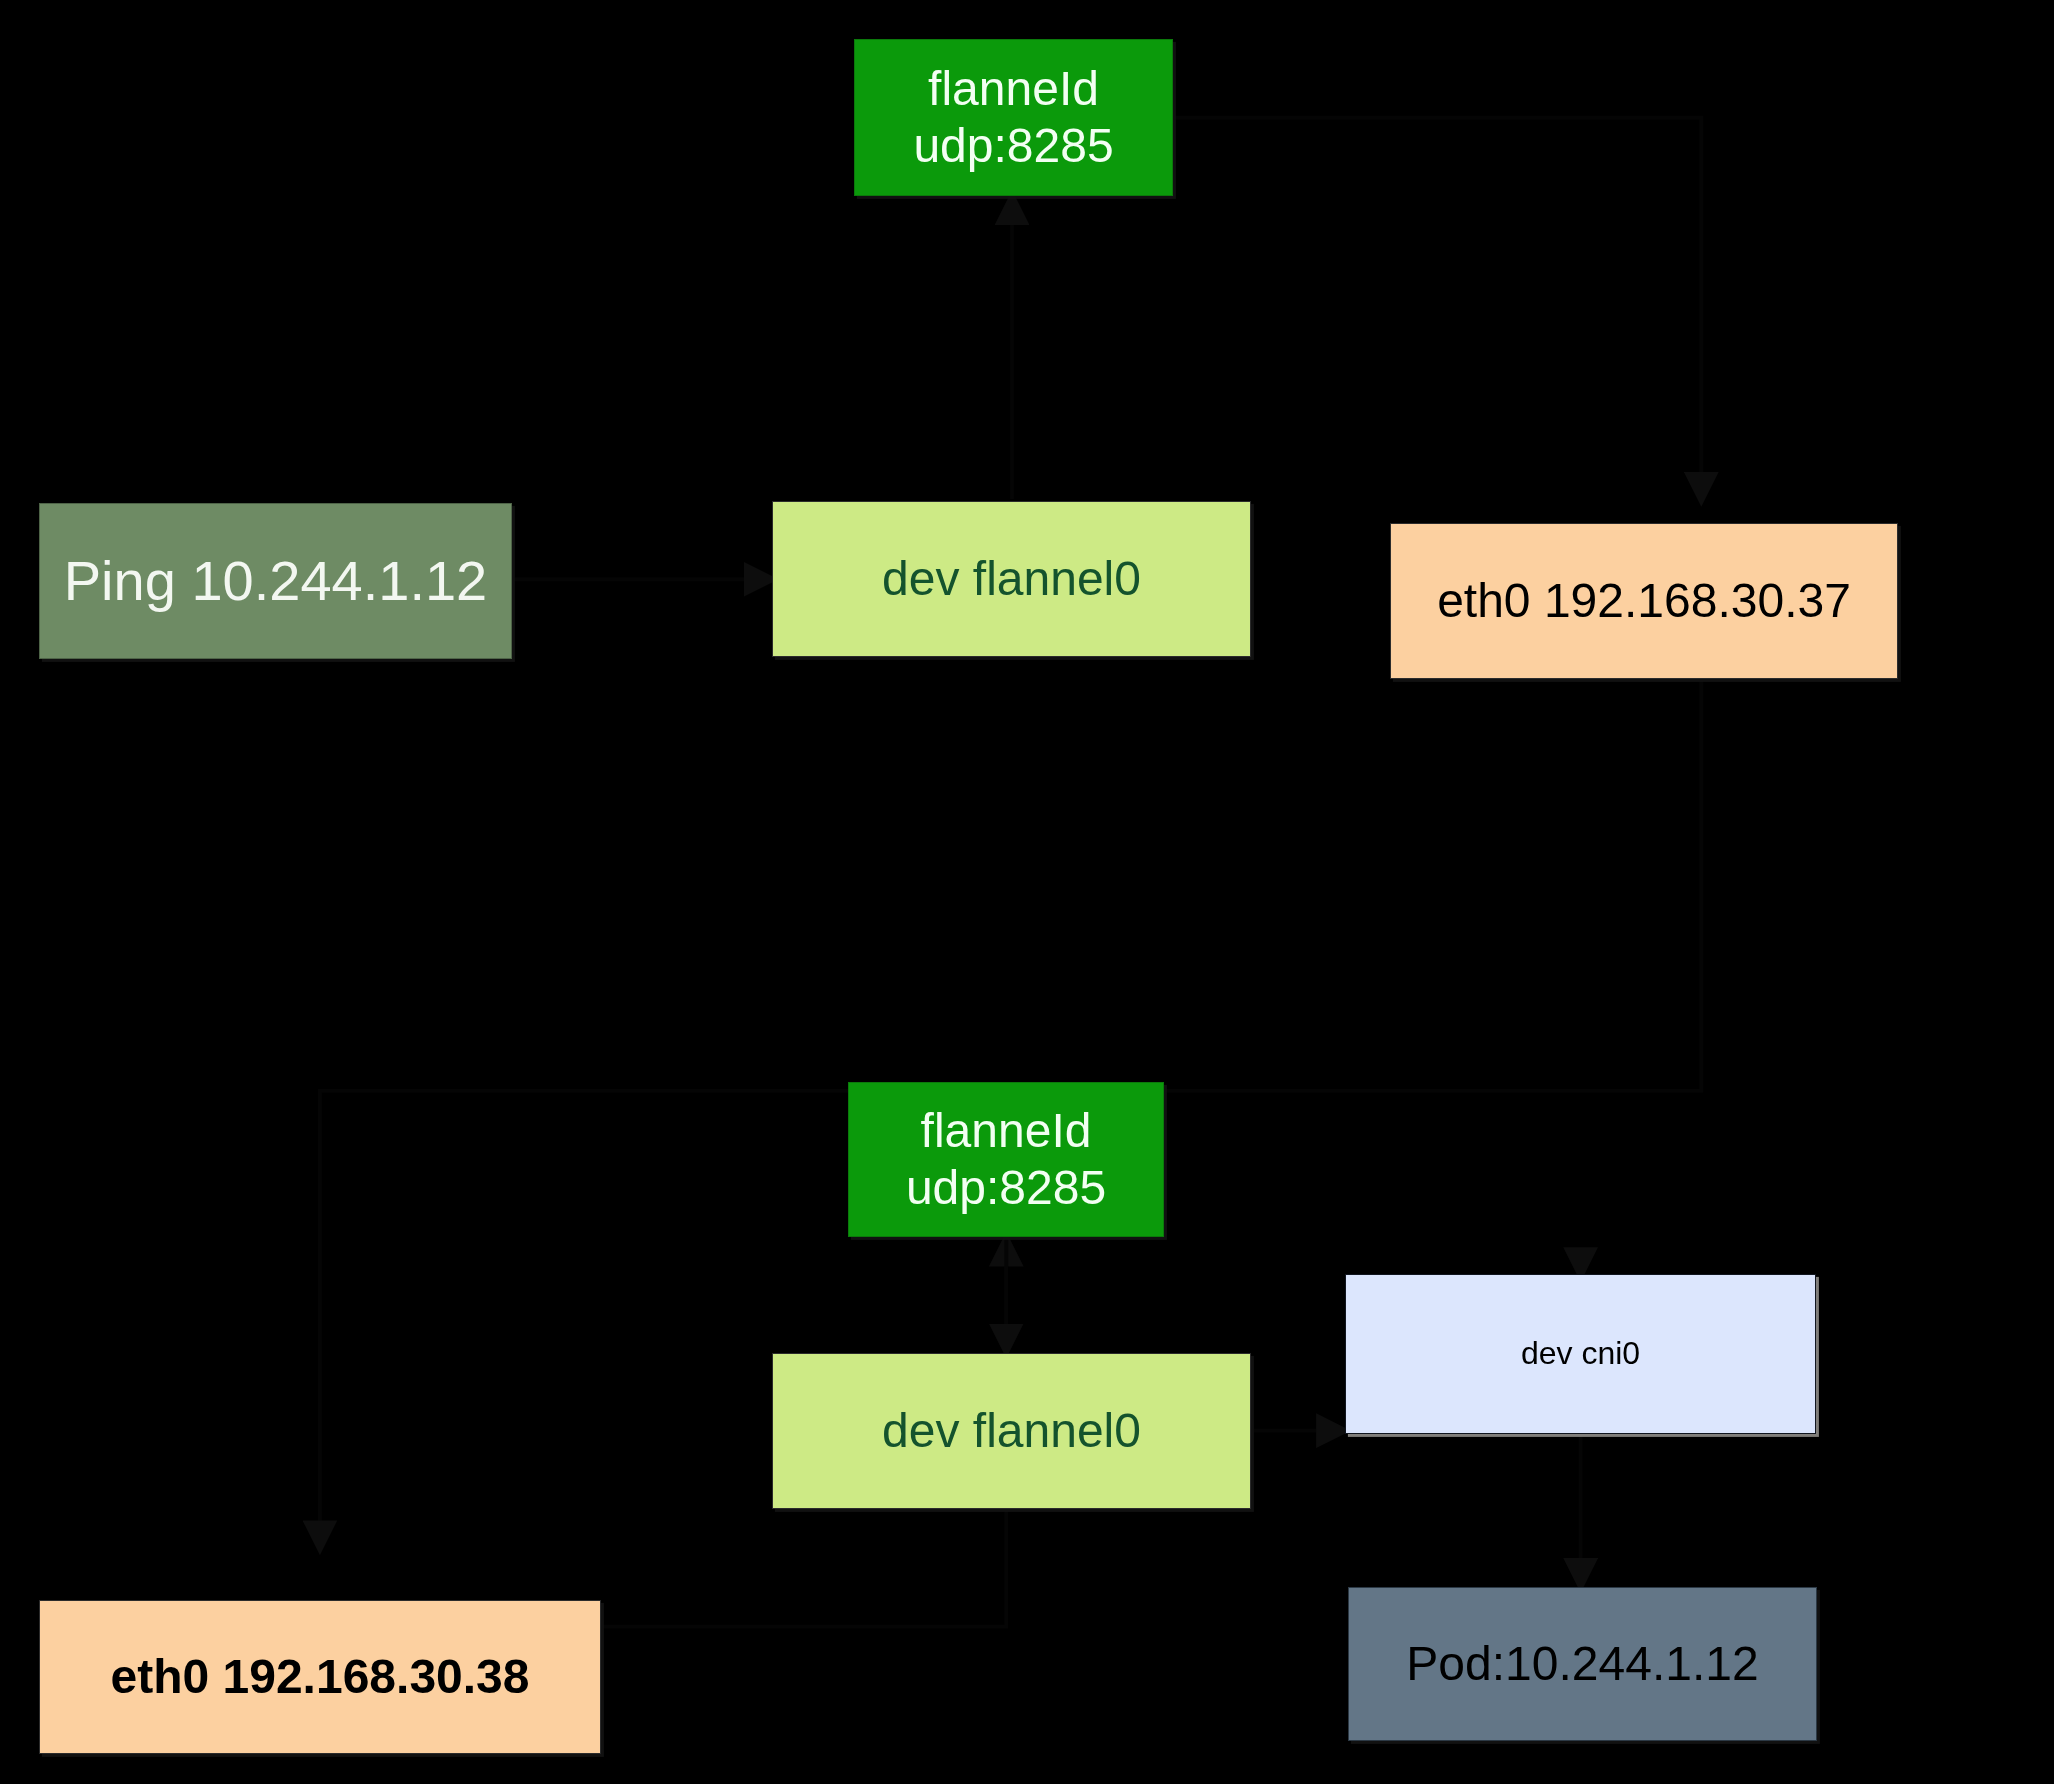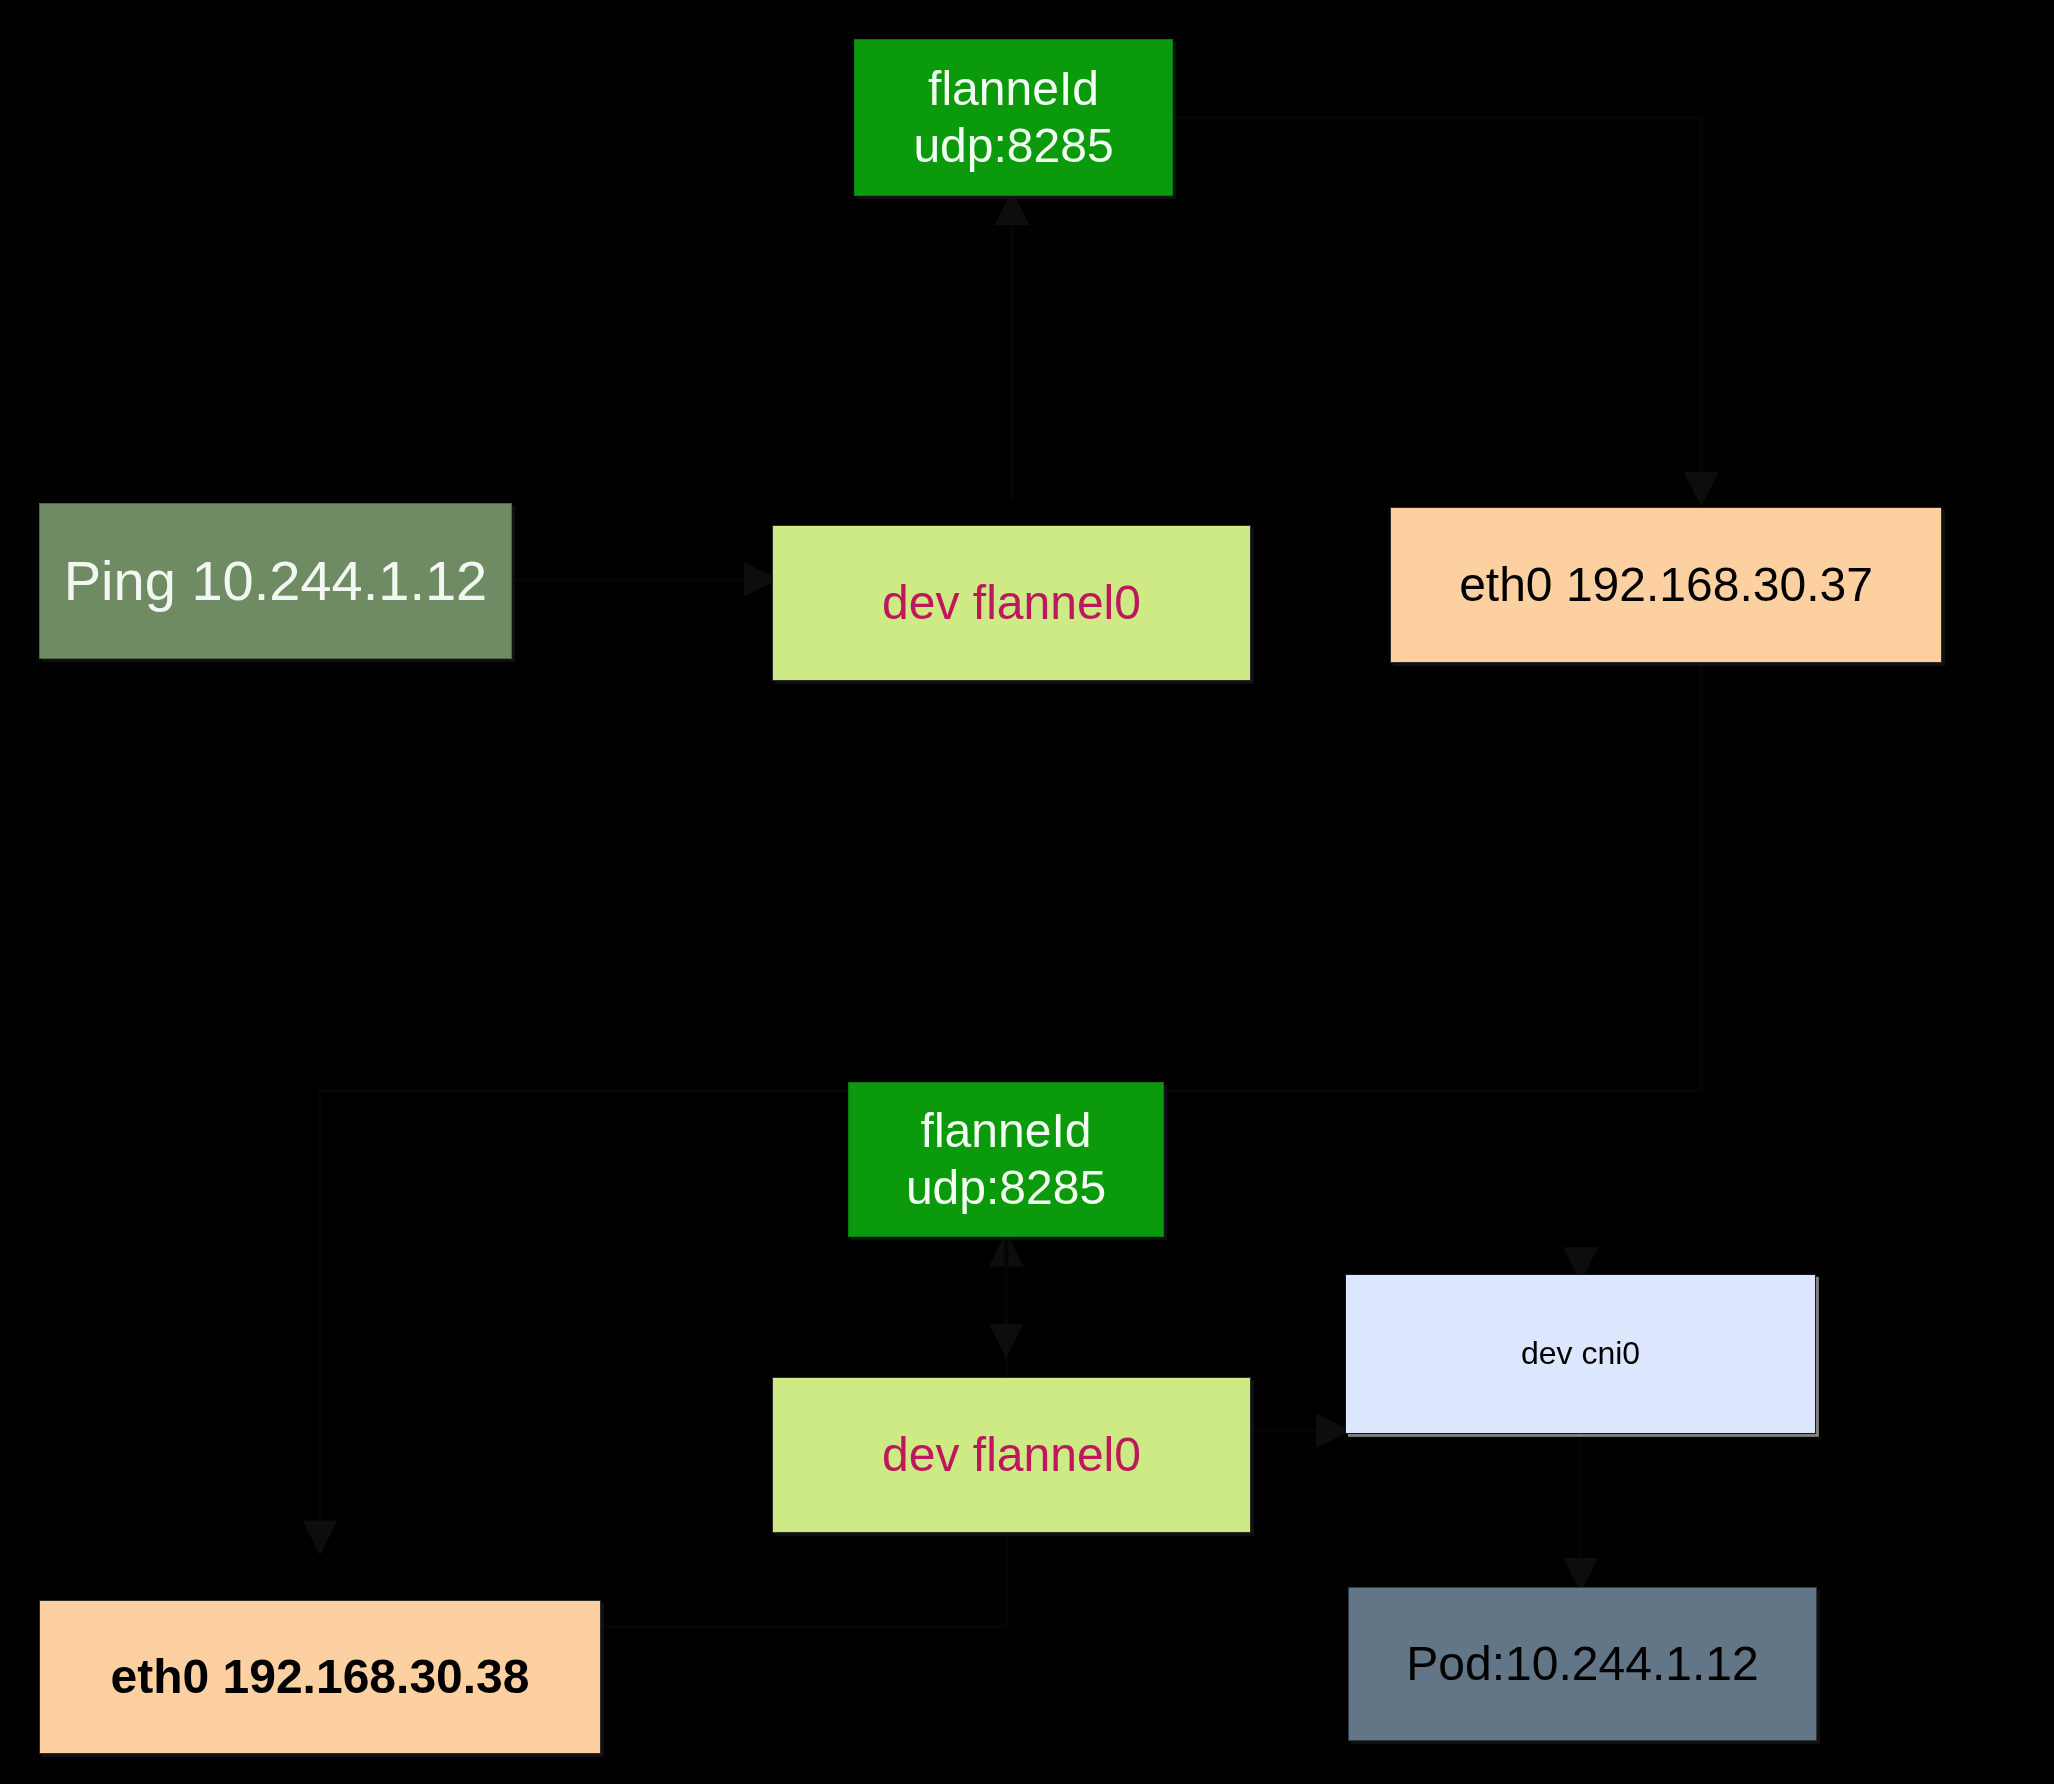--- a/index.html
+++ b/index.html
@@ -44,24 +44,23 @@
     font-weight: 400;
   }
   .skin-ping {
     background: #6e8b64;
     color: #f3f7f1;
     border-color: #4e6347;
     font-size: 56px;
   }
   .skin-flannel0 {
     background: #cdea85;
-    color: #be185d;
+    color: #14532d;
     border-color: #2b2b2b;
     font-size: 48px;
-    margin-top: 24px;
   }
   .skin-eth0 {
     background: #fcd0a0;
     color: #000000;
     border-color: #2b2b2b;
     font-size: 48px;
   }
   .skin-cni0 {
     background: #dce6fd;
     color: #000000;
@@ -116,21 +115,21 @@
         <path d="M 1637 1488 L 1637 1642"></path>
         <path d="M 1637 1300 L 1637 1320"></path>
       </g>
   </svg>
 
   <div id="node-layer">
       <div class="node skin-flanneld" style="left: 854px; top: 39px; width: 319px; height: 157px;"><span class="node-label">flanneId
 udp:8285</span></div>
       <div class="node skin-ping" style="left: 39px; top: 503px; width: 473px; height: 156px;"><span class="node-label">Ping 10.244.1.12</span></div>
       <div class="node skin-flannel0" style="left: 772px; top: 501px; width: 479px; height: 156px;"><span class="node-label">dev flannel0</span></div>
-      <div class="node skin-eth0" style="left: 1390px; top: 507px; width: 552px; height: 156px;"><span class="node-label">eth0 192.168.30.37</span></div>
+      <div class="node skin-eth0" style="left: 1390px; top: 523px; width: 508px; height: 156px;"><span class="node-label">eth0 192.168.30.37</span></div>
       <div class="node skin-flanneld" style="left: 848px; top: 1082px; width: 316px; height: 155px;"><span class="node-label">flanneId
 udp:8285</span></div>
       <div class="node skin-cni0" style="left: 1345px; top: 1274px; width: 471px; height: 160px;"><span class="node-label">dev  cni0</span></div>
       <div class="node skin-flannel0" style="left: 772px; top: 1353px; width: 479px; height: 156px;"><span class="node-label">dev flannel0</span></div>
       <div class="node skin-eth0" style="left: 39px; top: 1600px; width: 562px; height: 154px; font-weight: bold;"><span class="node-label">eth0 192.168.30.38</span></div>
       <div class="node skin-pod" style="left: 1348px; top: 1587px; width: 469px; height: 154px;"><span class="node-label">Pod:10.244.1.12</span></div>
     </div>
 
 
 </div>

